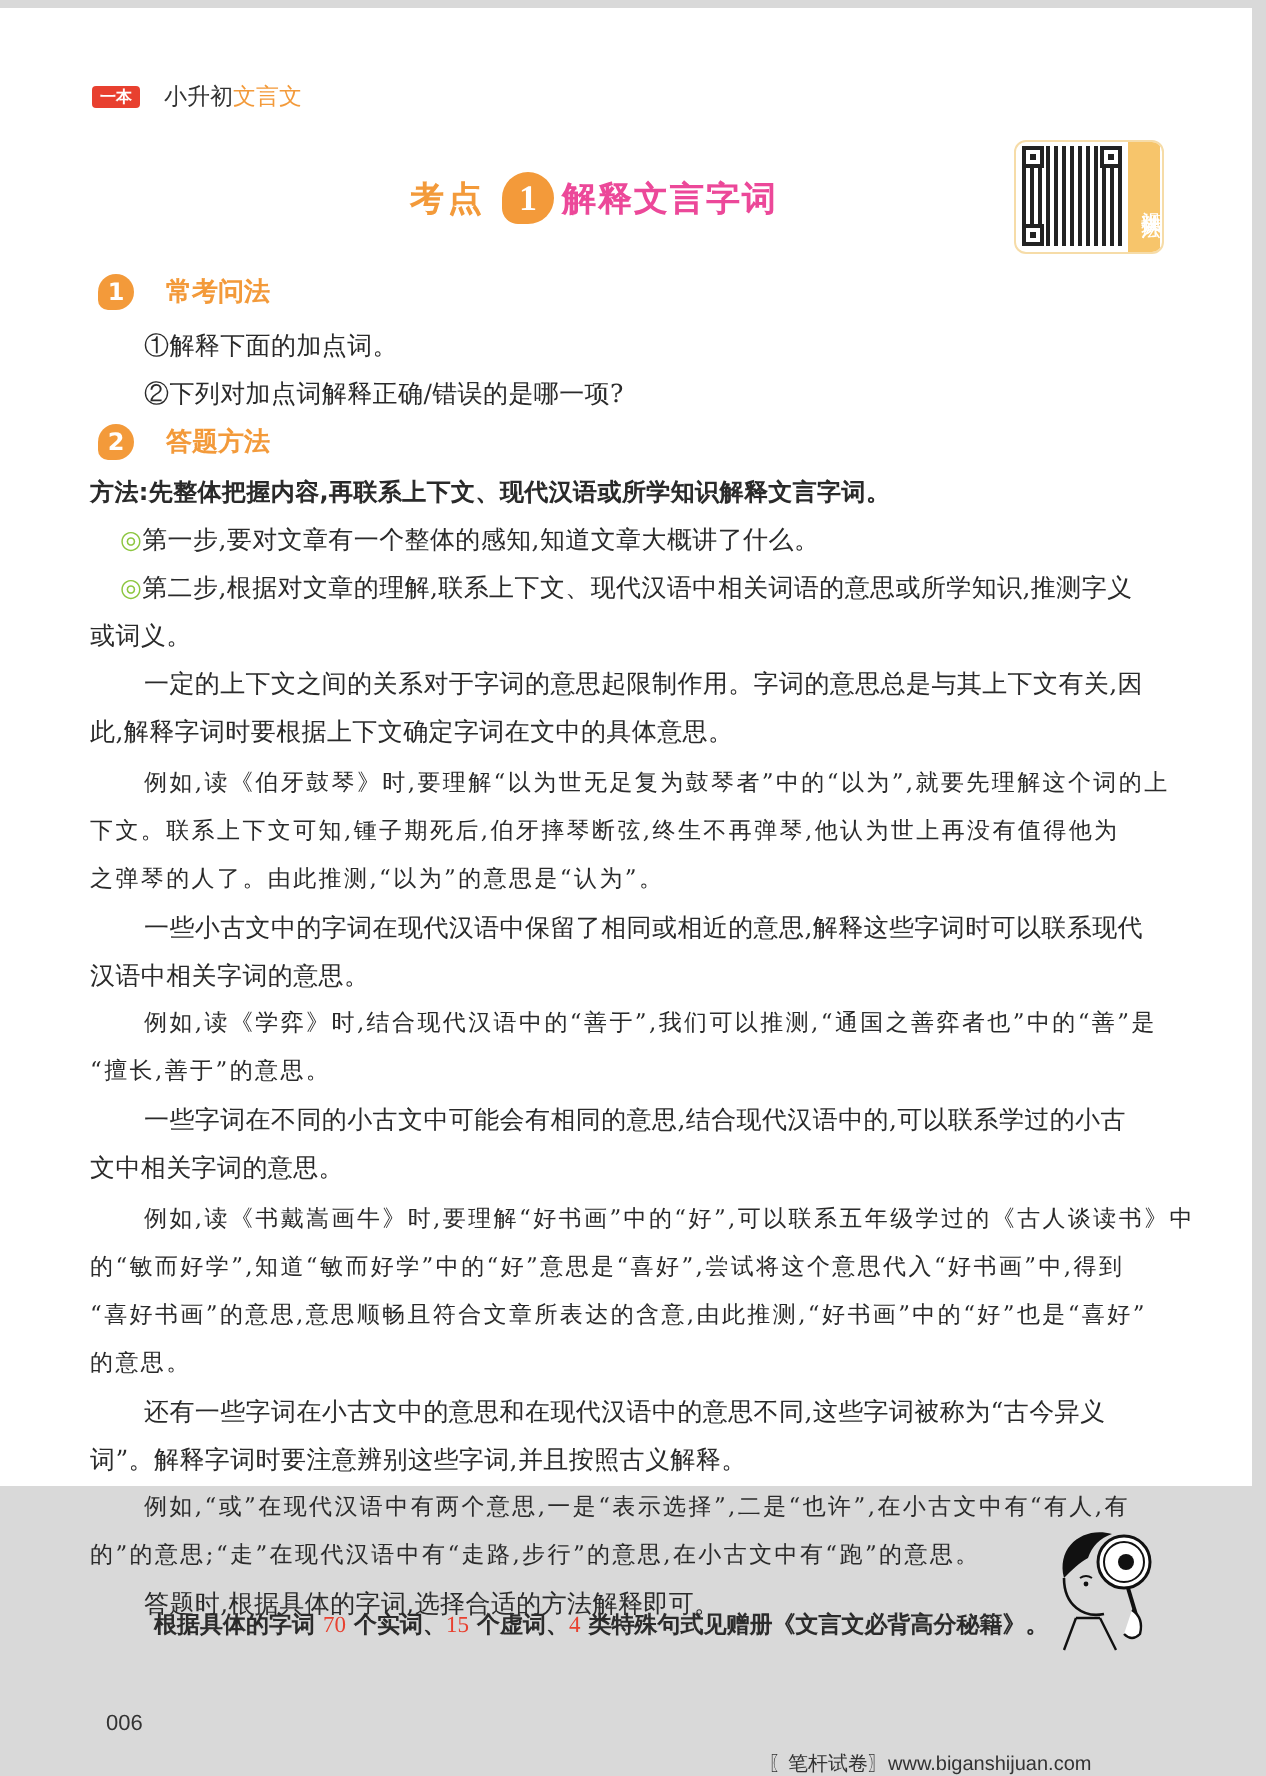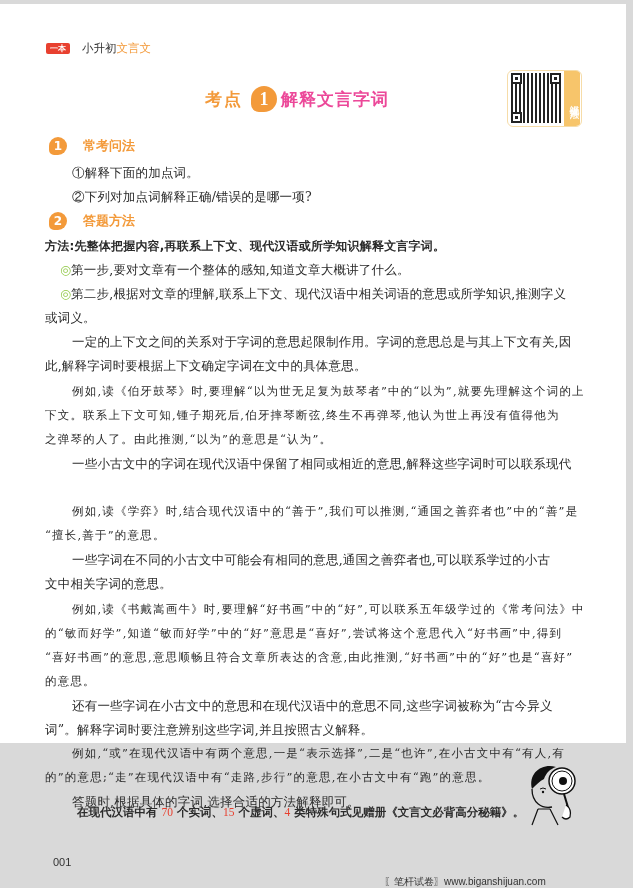--- a/index.html
+++ b/index.html
@@ -103,46 +103,47 @@
   <div class="line" style="left:60px;top:258px"><span class="ring">◎</span><span>第一步,要对文章有一个整体的感知,知道文章大概讲了什么。</span></div>
   <div class="line" style="left:60px;top:282px"><span class="ring">◎</span><span>第二步,根据对文章的理解,联系上下文、现代汉语中相关词语的意思或所学知识,推测字义</span></div>
   <div class="line" style="left:45px;top:306px">或词义。</div>
 
   <div class="line" style="left:72px;top:330px">一定的上下文之间的关系对于字词的意思起限制作用。字词的意思总是与其上下文有关,因</div>
   <div class="line" style="left:45px;top:354px">此,解释字词时要根据上下文确定字词在文中的具体意思。</div>
   <div class="line kai" style="left:72px;top:380px">例如,读《伯牙鼓琴》时,要理解“以为世无足复为鼓琴者”中的“以为”,就要先理解这个词的上</div>
   <div class="line kai" style="left:45px;top:404px">下文。联系上下文可知,锺子期死后,伯牙摔琴断弦,终生不再弹琴,他认为世上再没有值得他为</div>
   <div class="line kai" style="left:45px;top:428px">之弹琴的人了。由此推测,“以为”的意思是“认为”。</div>
   <div class="line" style="left:72px;top:452px">一些小古文中的字词在现代汉语中保留了相同或相近的意思,解释这些字词时可以联系现代</div>
+  <div class="line" style="left:45px;top:476px">汉语中相关字词的意思。</div>
   <div class="line kai" style="left:72px;top:500px">例如,读《学弈》时,结合现代汉语中的“善于”,我们可以推测,“通国之善弈者也”中的“善”是</div>
   <div class="line kai" style="left:45px;top:524px">“擅长,善于”的意思。</div>
-  <div class="line" style="left:72px;top:548px">一些字词在不同的小古文中可能会有相同的意思,通国之善弈者也,可以联系学过的小古</div>
+  <div class="line" style="left:72px;top:548px">一些字词在不同的小古文中可能会有相同的意思,结合现代汉语中的,可以联系学过的小古</div>
   <div class="line" style="left:45px;top:572px">文中相关字词的意思。</div>
-  <div class="line kai" style="left:72px;top:598px">例如,读《书戴嵩画牛》时,要理解“好书画”中的“好”,可以联系五年级学过的《常考问法》中</div>
+  <div class="line kai" style="left:72px;top:598px">例如,读《书戴嵩画牛》时,要理解“好书画”中的“好”,可以联系五年级学过的《古人谈读书》中</div>
   <div class="line kai" style="left:45px;top:622px">的“敏而好学”,知道“敏而好学”中的“好”意思是“喜好”,尝试将这个意思代入“好书画”中,得到</div>
   <div class="line kai" style="left:45px;top:646px">“喜好书画”的意思,意思顺畅且符合文章所表达的含意,由此推测,“好书画”中的“好”也是“喜好”</div>
   <div class="line kai" style="left:45px;top:670px">的意思。</div>
   <div class="line" style="left:72px;top:694px">还有一些字词在小古文中的意思和在现代汉语中的意思不同,这些字词被称为“古今异义</div>
   <div class="line" style="left:45px;top:718px">词”。解释字词时要注意辨别这些字词,并且按照古义解释。</div>
   <div class="line kai" style="left:72px;top:742px">例如,“或”在现代汉语中有两个意思,一是“表示选择”,二是“也许”,在小古文中有“有人,有</div>
   <div class="line kai" style="left:45px;top:766px">的”的意思;“走”在现代汉语中有“走路,步行”的意思,在小古文中有“跑”的意思。</div>
   <div class="line" style="left:72px;top:790px">答题时,根据具体的字词,选择合适的方法解释即可。</div>
 
   <div class="footer-note">
-    <span>在现代汉语中有 </span><span class="num">70</span><span> 个实词、</span><span class="num">15</span><span> 个虚词、</span><span class="num">4</span><span> 类特殊句式见赠册《文言文必背高分秘籍》。</span>
+    <span>根据具体的字词 </span><span class="num">70</span><span> 个实词、</span><span class="num">15</span><span> 个虚词、</span><span class="num">4</span><span> 类特殊句式见赠册《文言文必背高分秘籍》。</span>
   </div>
 
   <svg class="mascot" viewBox="0 0 70 70">
     <path d="M12 30 C8 14 22 4 36 8 C30 10 26 14 24 20 C20 22 16 26 12 30 Z" fill="#111"></path>
     <path d="M12 30 C12 44 22 50 32 48" fill="none" stroke="#111" stroke-width="1.3"></path>
     <circle cx="42" cy="22" r="13" fill="#fff" stroke="#111" stroke-width="1.5"></circle>
     <circle cx="42" cy="22" r="10" fill="none" stroke="#111" stroke-width="1"></circle>
     <circle cx="43" cy="22" r="4" fill="#111"></circle>
     <path d="M20 30 q3 -2 6 0" stroke="#111" fill="none" stroke-width="1"></path>
     <circle cx="23" cy="33" r="1.2" fill="#111"></circle>
     <path d="M44 35 L50 55" stroke="#111" stroke-width="2"></path>
     <path d="M18 50 L12 66 M30 50 L38 66 M18 50 L30 50" stroke="#111" fill="none" stroke-width="1.2"></path>
     <path d="M46 46 q6 4 4 12 q-4 4 -8 0" stroke="#111" fill="#fff" stroke-width="1.2"></path>
   </svg>
 
-  <div class="page-num">001</div>
+  <div class="page-num">006</div>
   <div class="watermark">〖笔杆试卷〗www.biganshijuan.com</div>
 </div>
 
 </body></html>

